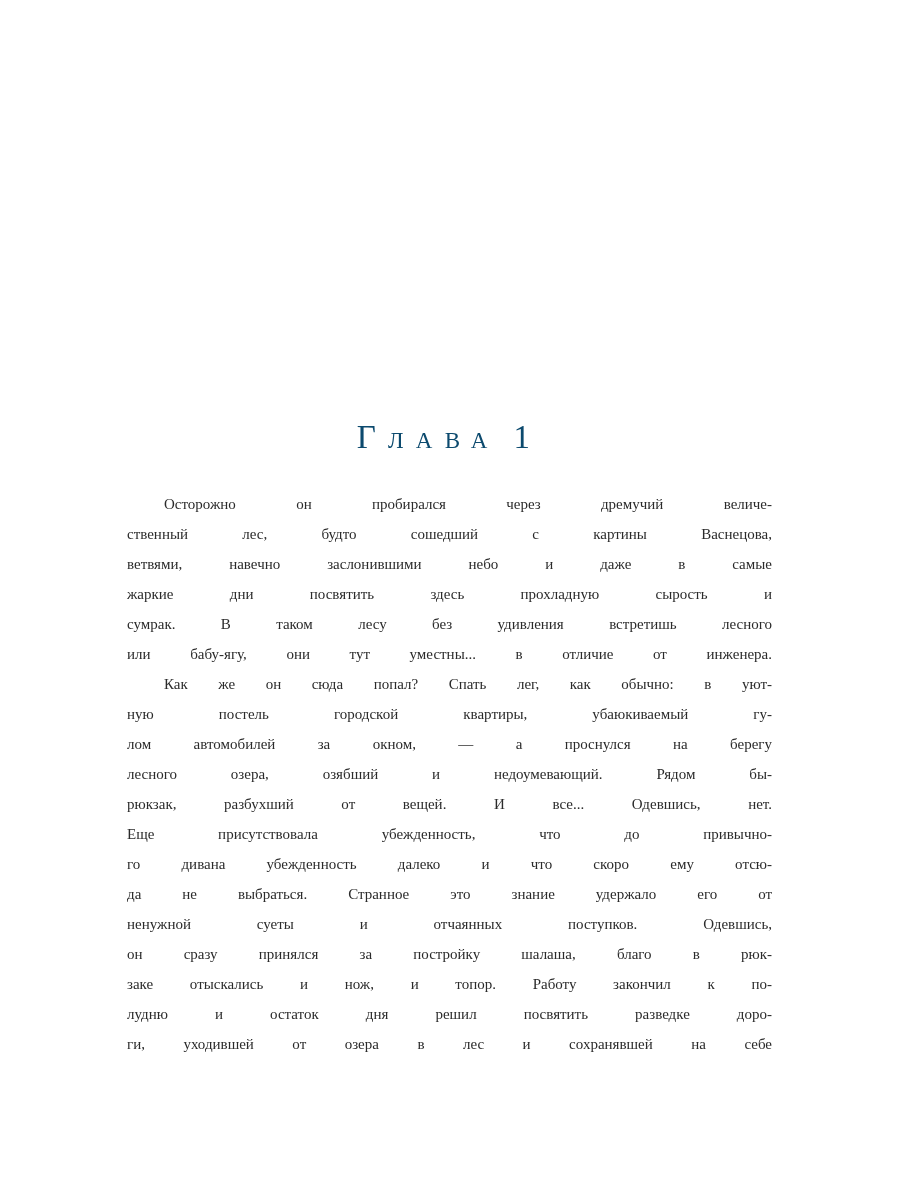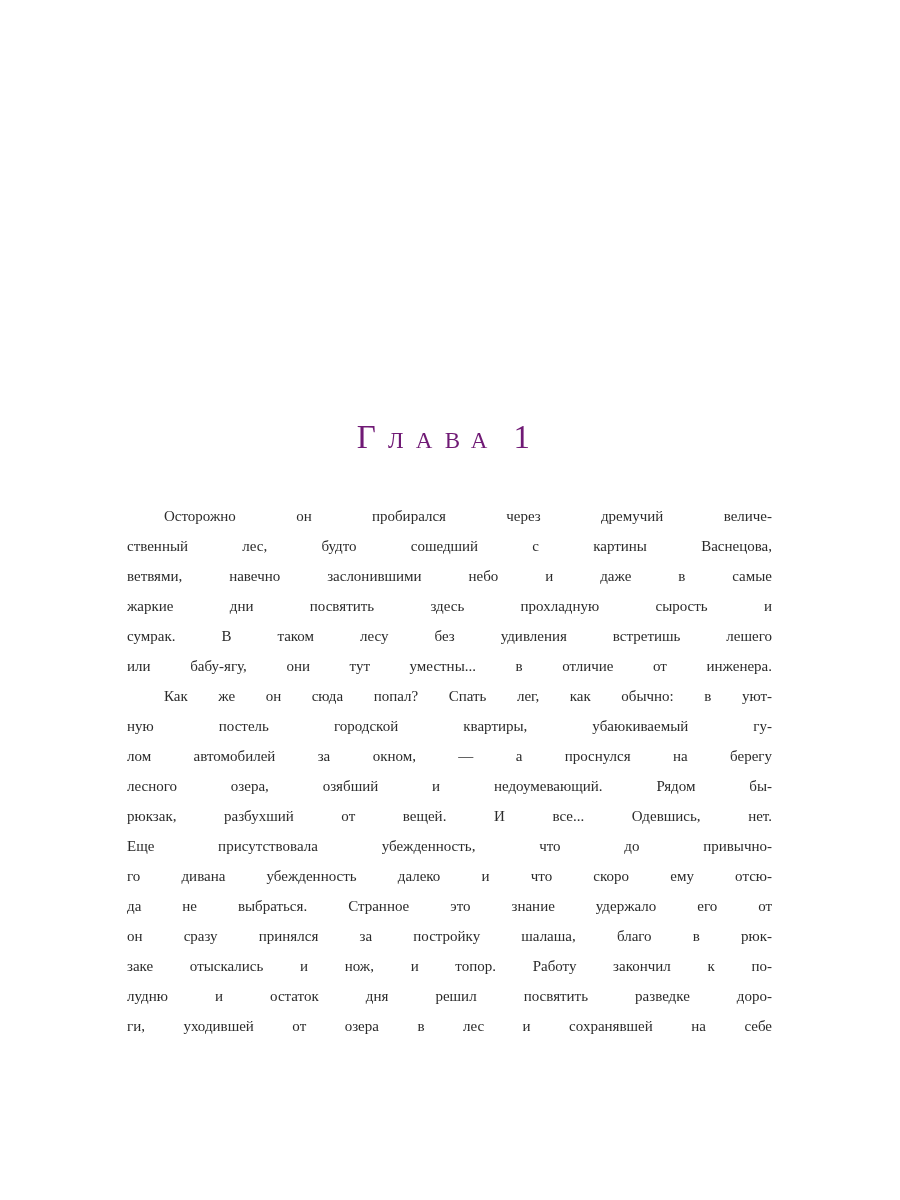--- a/index.html
+++ b/index.html
@@ -19,24 +19,24 @@
     height: 1200px;
     background: #ffffff;
   }
   .column {
     position: absolute;
     left: 127px;
     top: 419px;
     width: 645px;
   }
   .chapter-heading {
-    margin: 0 0 42px 0;
+    margin: 0 0 30px 0;
     text-align: center;
     font-weight: normal;
-    color: #701a75;
+    color: #0c4a6e;
     letter-spacing: 0.38em;
     line-height: 37px;
     white-space: nowrap;
   }
   .chapter-heading .cap {
     font-size: 33px;
   }
   .chapter-heading .smallcaps {
     font-size: 23px;
     text-transform: uppercase;
@@ -67,32 +67,33 @@
 
 <div class="page">
   <div class="column">
     <h1 class="chapter-heading"><span class="cap">Г</span><span class="smallcaps">лава</span><span class="cap chapter-num">1</span></h1>
     <div id="body-text">
         <div class="paragraph">
           <div class="line first">Осторожно он пробирался через дремучий величе-</div>
           <div class="line">ственный лес, будто сошедший с картины Васнецова,</div>
           <div class="line">ветвями, навечно заслонившими небо и даже в самые</div>
           <div class="line">жаркие дни посвятить здесь прохладную сырость и</div>
-          <div class="line">сумрак. В таком лесу без удивления встретишь лешего</div>
+          <div class="line">сумрак. В таком лесу без удивления встретишь лесного</div>
           <div class="line">или бабу-ягу, они тут уместны... в отличие от инженера.</div>
         </div>
         <div class="paragraph">
           <div class="line first">Как же он сюда попал? Спать лег, как обычно: в уют-</div>
           <div class="line">ную постель городской квартиры, убаюкиваемый гу-</div>
           <div class="line">лом автомобилей за окном, — а проснулся на берегу</div>
           <div class="line">лесного озера, озябший и недоумевающий. Рядом бы-</div>
           <div class="line">рюкзак, разбухший от вещей. И все... Одевшись, нет.</div>
           <div class="line">Еще присутствовала убежденность, что до привычно-</div>
           <div class="line">го дивана убежденность далеко и что скоро ему отсю-</div>
           <div class="line">да не выбраться. Странное это знание удержало его от</div>
+          <div class="line">ненужной суеты и отчаянных поступков. Одевшись,</div>
           <div class="line">он сразу принялся за постройку шалаша, благо в рюк-</div>
           <div class="line">заке отыскались и нож, и топор. Работу закончил к по-</div>
           <div class="line">лудню и остаток дня решил посвятить разведке доро-</div>
           <div class="line">ги, уходившей от озера в лес и сохранявшей на себе</div>
         </div>
       </div>
   </div>
 </div>
 
 </body></html>

